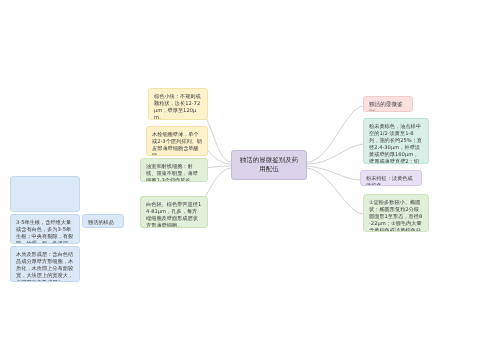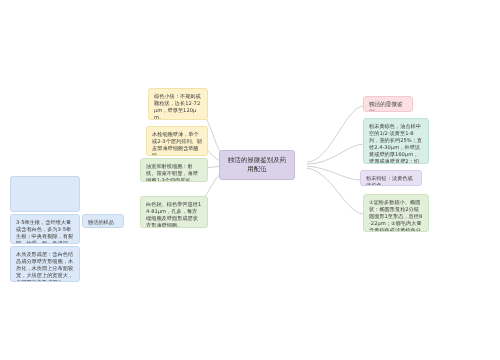--- a/index.html
+++ b/index.html
@@ -52,21 +52,21 @@
       <path d="M231,164 C212,164 205,140 190,138"></path>
       <path d="M231,166 C215,166 212,168 196,168"></path>
       <path d="M231,168 C212,170 205,210 190,212"></path>
       <path d="M307,162 C330,162 345,108 363,106"></path>
       <path d="M307,164 C332,164 345,146 363,144"></path>
       <path d="M307,166 C330,168 345,180 360,180"></path>
       <path d="M307,168 C332,172 345,212 363,214"></path>
     </g>
   </svg>
 
-  <div class="node center" style="left:219px;top:150px;width:76px;height:30px;">独活的显微鉴别及药用配伍</div>
+  <div class="node center" style="left:231px;top:150px;width:76px;height:30px;">独活的显微鉴别及药用配伍</div>
 
   <div class="node n-yellow t6" style="left:148px;top:88px;width:60px;height:32px;">棕色小块：不规则或颗粒状，边长12-72μm，壁厚至120μm。</div>
 
   <div class="node n-yellow t6" style="left:146px;top:126px;width:62px;height:30px;">木栓细胞壁薄，单个或2-3个层列排列。韧皮部薄壁细胞含草酸钙。</div>
 
   <div class="node n-green t6" style="left:140px;top:158px;width:68px;height:24px;">油室和射线细胞：射线、筛束不明显，薄壁细胞1-3个切向延长。</div>
 
   <div class="node n-green t6" style="left:140px;top:196px;width:68px;height:32px;">白色轻、棕色带管道径14-81μm，孔多，每方端细胞及壁面形成层状方形薄壁细胞。</div>
 
   <div class="node n-blue t6" style="left:10px;top:176px;width:70px;height:36px;"></div>

